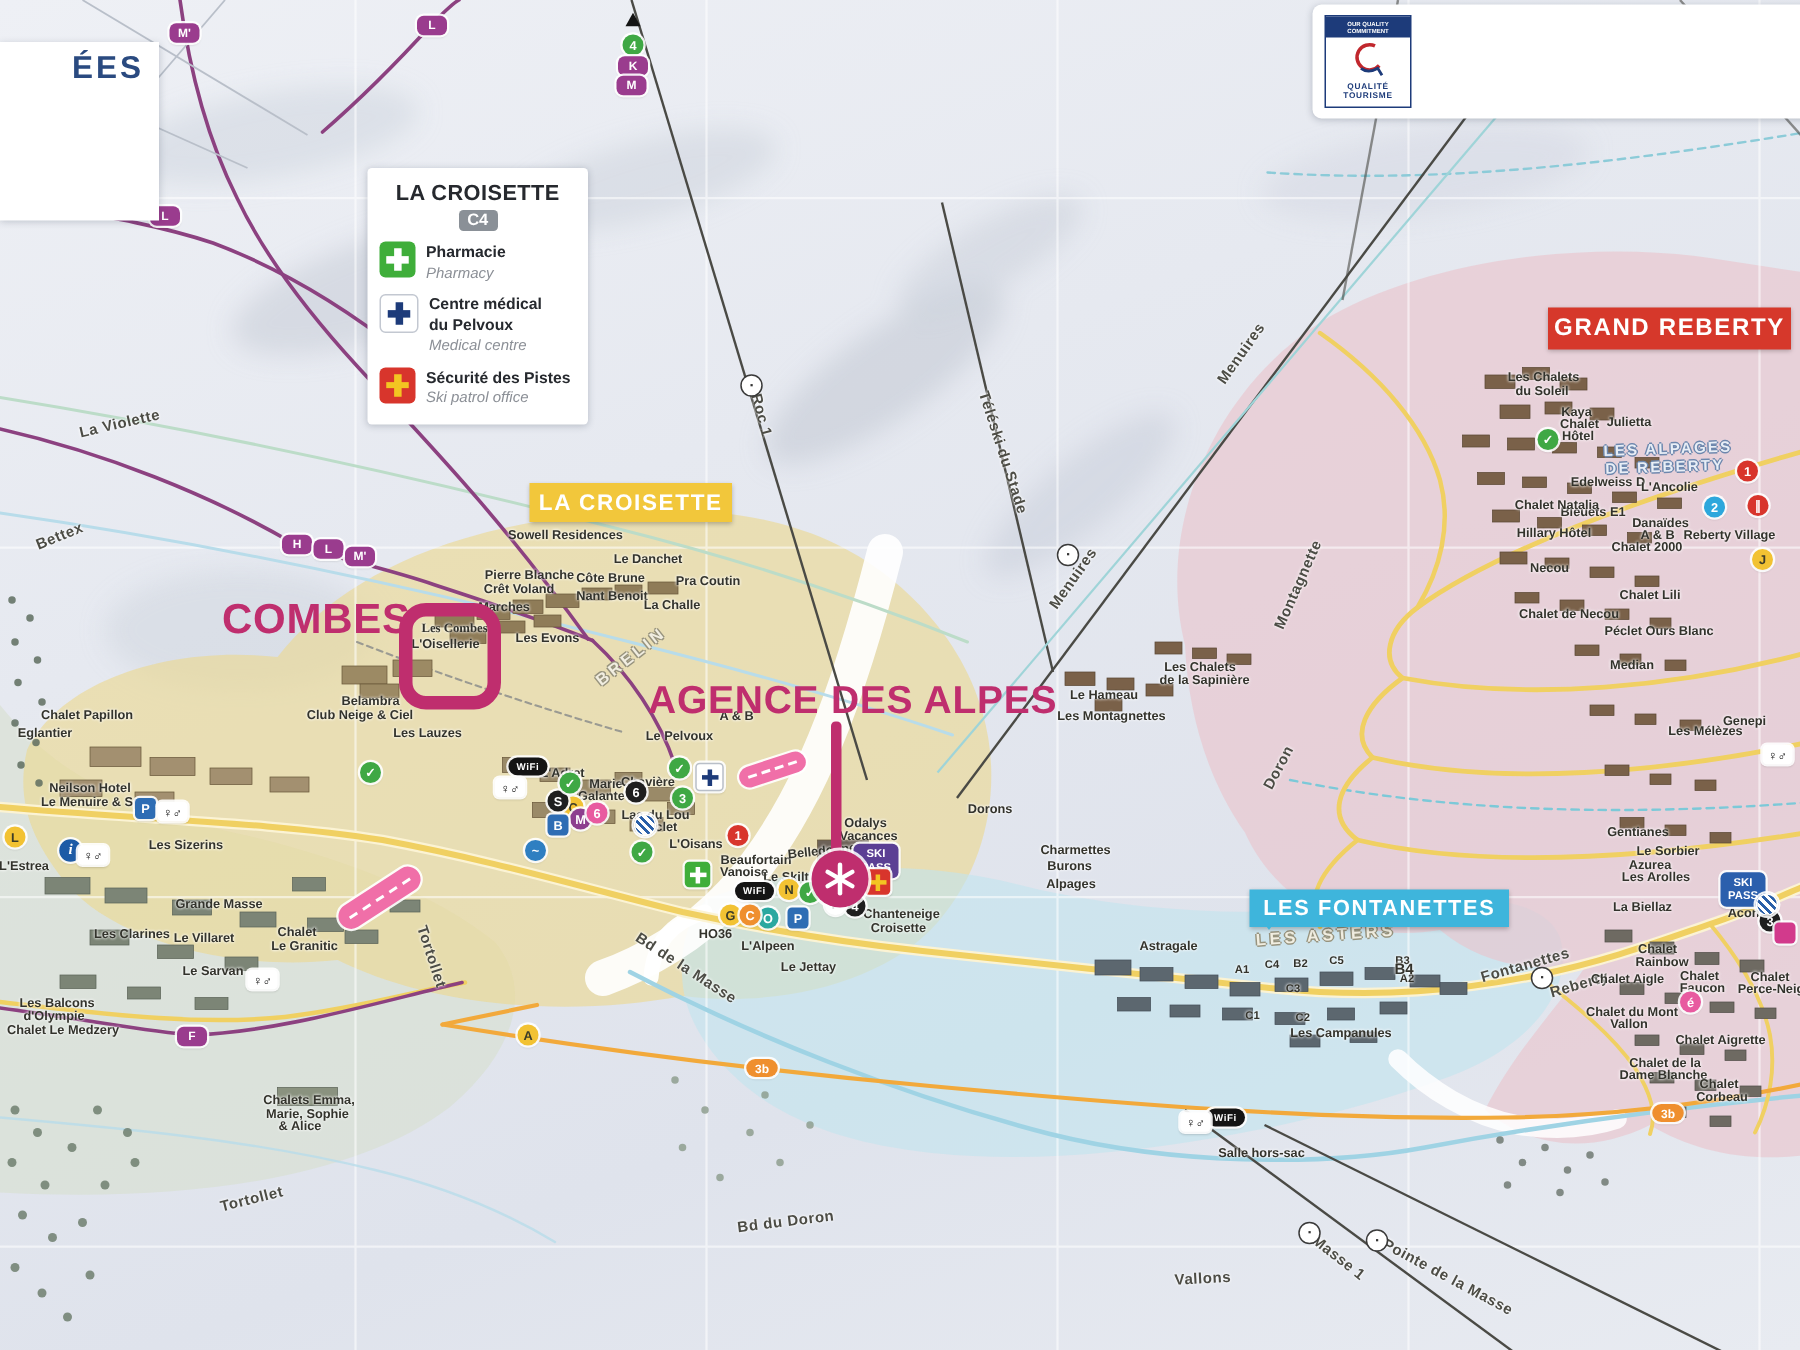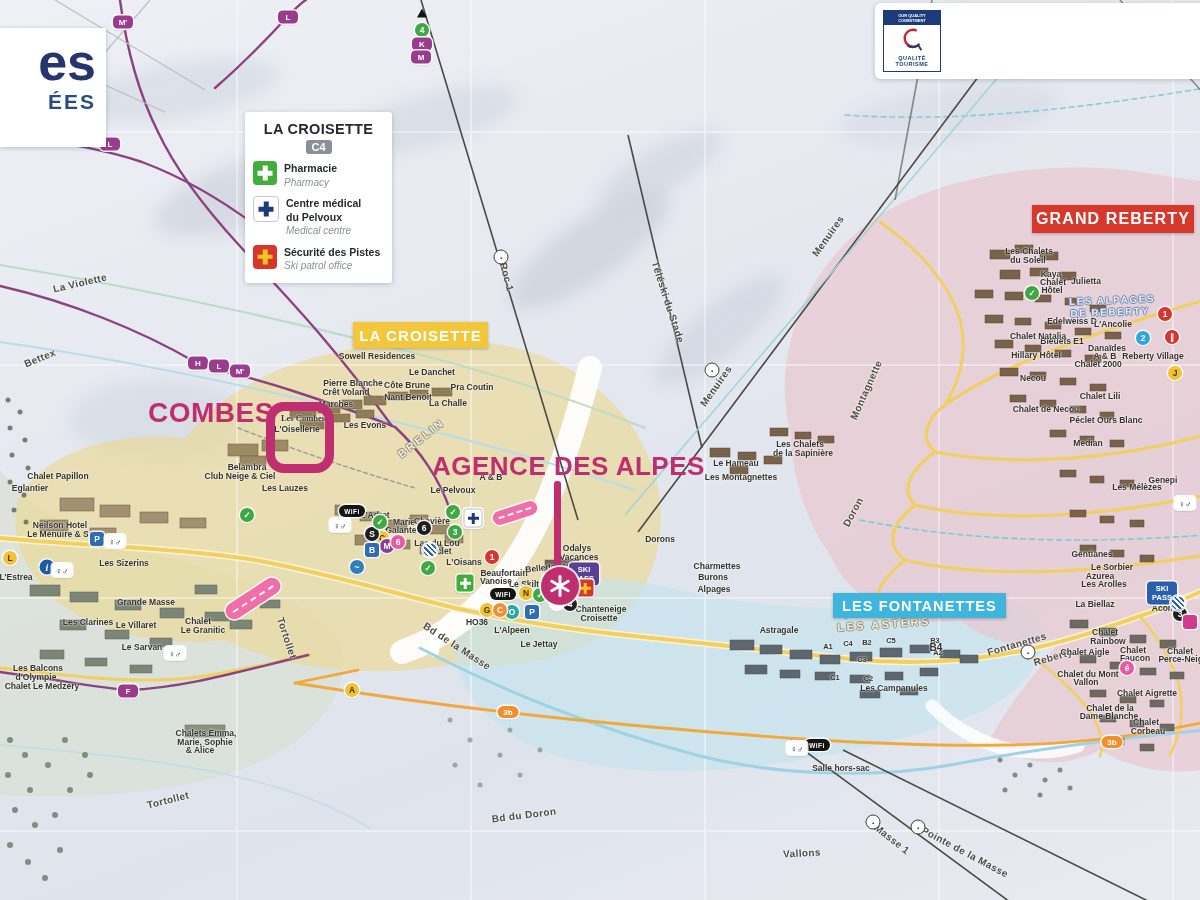--- a/index.html
+++ b/index.html
@@ -604,21 +604,20 @@
 <div id="anno-combes-box" class="abs"></div>
 <div id="anno-agence" class="anno abs">AGENCE DES ALPES</div>
 <div id="anno-agence-line" class="abs"></div>
 <div id="anno-agence-marker" class="abs">
     <span></span>
     <span></span>
     <span></span>
   </div>
 
 <div id="logo-box" class="panel abs">
-  <div id="logo-line1">es</div>
   <div id="logo-line2">ÉES</div>
 </div>
 
 <div id="legend-box" class="panel abs">
   <div id="legend-title">LA CROISETTE</div>
   <span id="legend-grid">C4</span>
   <div class="leg-row">
     <span class="cross cross-pharma"></span>
     <span class="leg-texts">
       <span class="leg-fr">Pharmacie</span><br>

